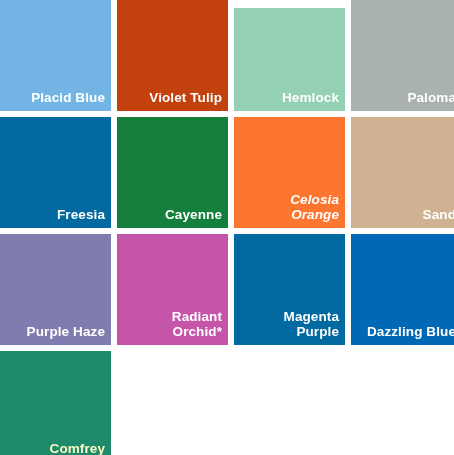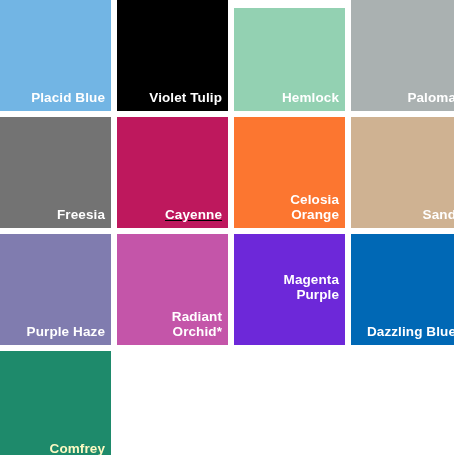--- a/index.html
+++ b/index.html
@@ -47,50 +47,50 @@
     background: transparent;
   }
 </style>
 </head>
 <body style="background: rgb(255, 255, 255);">
 
 <div id="palette-grid">
     <div class="swatch" style="background: rgb(114, 181, 228);">
       <span class="swatch-label" style="color: rgb(255, 255, 255);">Placid Blue</span>
     </div>
-    <div class="swatch" style="background: #000000;">
+    <div class="swatch" style="background: #c2410c;">
       <span class="swatch-label" style="color: rgb(255, 255, 255);">Violet Tulip</span>
     </div>
     <div class="swatch" style="background: rgb(147, 209, 178); margin-top: 8px;">
       <span class="swatch-label" style="color: rgb(255, 255, 255);">Hemlock</span>
     </div>
     <div class="swatch" style="background: rgb(170, 177, 177);">
       <span class="swatch-label" style="color: rgb(255, 255, 255);">Paloma</span>
     </div>
-    <div class="swatch" style="background: #737373;">
+    <div class="swatch" style="background: #0369a1;">
       <span class="swatch-label" style="color: rgb(255, 255, 255);">Freesia</span>
     </div>
-    <div class="swatch" style="background: #be185d; text-decoration: underline;">
+    <div class="swatch" style="background: #15803d;">
       <span class="swatch-label" style="color: rgb(255, 255, 255);">Cayenne</span>
     </div>
-    <div class="swatch" style="background: rgb(252, 118, 48);">
+    <div class="swatch" style="background: rgb(252, 118, 48); font-style: italic;">
       <span class="swatch-label" style="color: rgb(255, 255, 255);">Celosia
 Orange</span>
     </div>
     <div class="swatch" style="background: rgb(207, 178, 146);">
       <span class="swatch-label" style="color: rgb(255, 255, 255);">Sand</span>
     </div>
     <div class="swatch" style="background: rgb(128, 124, 175);">
       <span class="swatch-label" style="color: rgb(255, 255, 255); margin-top: 35px;">Purple Haze</span>
     </div>
     <div class="swatch" style="background: rgb(196, 85, 169);">
       <span class="swatch-label" style="color: rgb(255, 255, 255);">Radiant
 Orchid*</span>
     </div>
-    <div class="swatch" style="background: #6d28d9; align-items: center;">
+    <div class="swatch" style="background: #0369a1;">
       <span class="swatch-label" style="color: rgb(255, 255, 255);">Magenta
 Purple</span>
     </div>
     <div class="swatch" style="background: rgb(0, 104, 181);">
       <span class="swatch-label" style="color: rgb(255, 255, 255);">Dazzling Blue</span>
     </div>
     <div class="swatch" style="background: rgb(30, 138, 107);">
       <span class="swatch-label" style="color: #fef9c3;">Comfrey</span>
     </div>
     <div class="swatch empty"></div>

